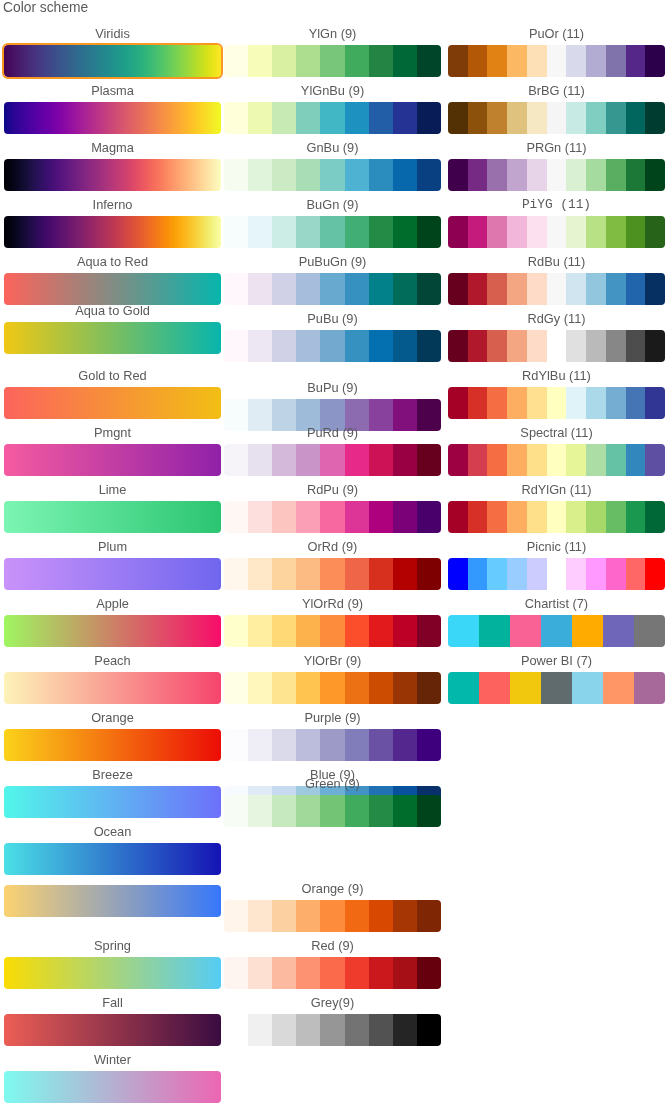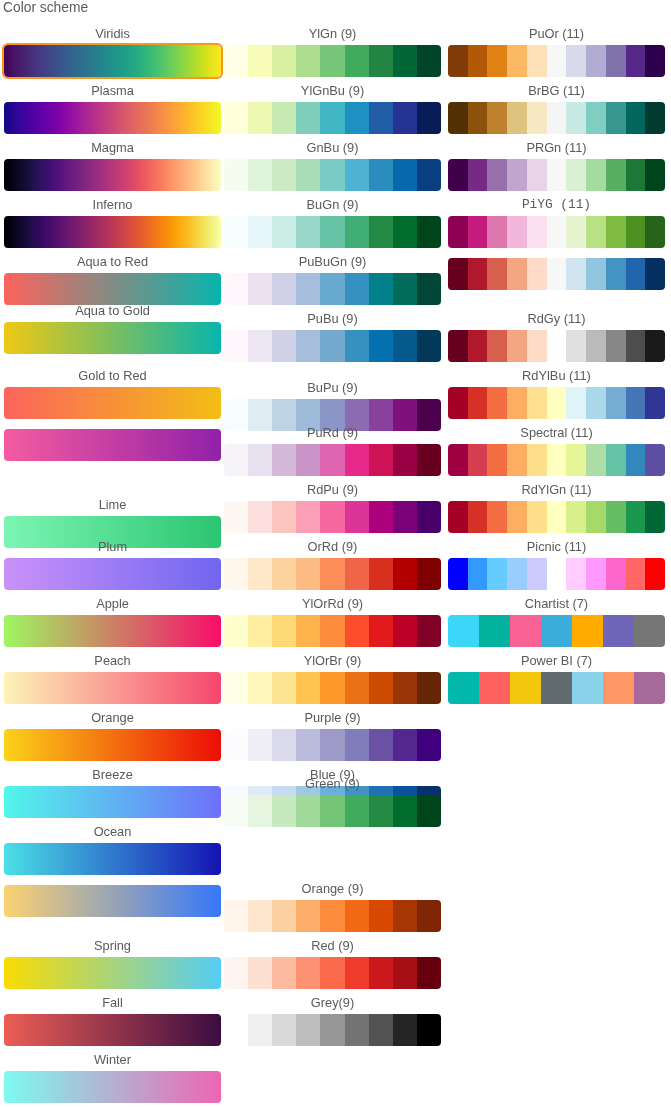--- a/index.html
+++ b/index.html
@@ -50,23 +50,24 @@
   </div>
       <div class="scheme-option" style="top: 304px;">
     <div class="scheme-label">Aqua to Gold</div>
     <div class="scheme-swatch" style="background: linear-gradient(to right, rgb(240, 200, 20), rgb(7, 181, 172));"></div>
   </div>
       <div class="scheme-option" style="top: 369px;">
     <div class="scheme-label">Gold to Red</div>
     <div class="scheme-swatch" style="background: linear-gradient(to right, rgb(252, 100, 92), rgb(242, 190, 20));"></div>
   </div>
       <div class="scheme-option" style="top: 426px;">
+    <div class="scheme-label">Pmgnt</div>
     <div class="scheme-swatch" style="background: linear-gradient(to right, rgb(245, 91, 160), rgb(144, 33, 168));"></div>
   </div>
-      <div class="scheme-option" style="top: 498px;">
+      <div class="scheme-option" style="top: 483px;">
     <div class="scheme-label">Lime</div>
     <div class="scheme-swatch" style="background: linear-gradient(to right, rgb(124, 245, 179), rgb(43, 197, 114));"></div>
   </div>
       <div class="scheme-option" style="top: 540px;">
     <div class="scheme-label">Plum</div>
     <div class="scheme-swatch" style="background: linear-gradient(to right, rgb(202, 146, 250), rgb(112, 102, 238));"></div>
   </div>
       <div class="scheme-option" style="top: 597px;">
     <div class="scheme-label">Apple</div>
     <div class="scheme-swatch" style="background: linear-gradient(to right, rgb(159, 246, 97), rgb(248, 13, 106));"></div>
@@ -416,20 +417,21 @@
           <div class="swatch-segment" style="background: rgb(253, 224, 239);"></div>
           <div class="swatch-segment" style="background: rgb(247, 247, 247);"></div>
           <div class="swatch-segment" style="background: rgb(230, 245, 208);"></div>
           <div class="swatch-segment" style="background: rgb(184, 225, 134);"></div>
           <div class="swatch-segment" style="background: rgb(127, 188, 65);"></div>
           <div class="swatch-segment" style="background: rgb(77, 146, 33);"></div>
           <div class="swatch-segment" style="background: rgb(39, 100, 25);"></div>
         </div>
   </div>
       <div class="scheme-option" style="top: 255px;">
+    <div class="scheme-label">RdBu (11)</div>
     <div class="scheme-swatch">
           <div class="swatch-segment" style="background: rgb(103, 0, 31);"></div>
           <div class="swatch-segment" style="background: rgb(178, 24, 43);"></div>
           <div class="swatch-segment" style="background: rgb(214, 96, 77);"></div>
           <div class="swatch-segment" style="background: rgb(244, 165, 130);"></div>
           <div class="swatch-segment" style="background: rgb(253, 219, 199);"></div>
           <div class="swatch-segment" style="background: rgb(247, 247, 247);"></div>
           <div class="swatch-segment" style="background: rgb(209, 229, 240);"></div>
           <div class="swatch-segment" style="background: rgb(146, 197, 222);"></div>
           <div class="swatch-segment" style="background: rgb(67, 147, 195);"></div>

